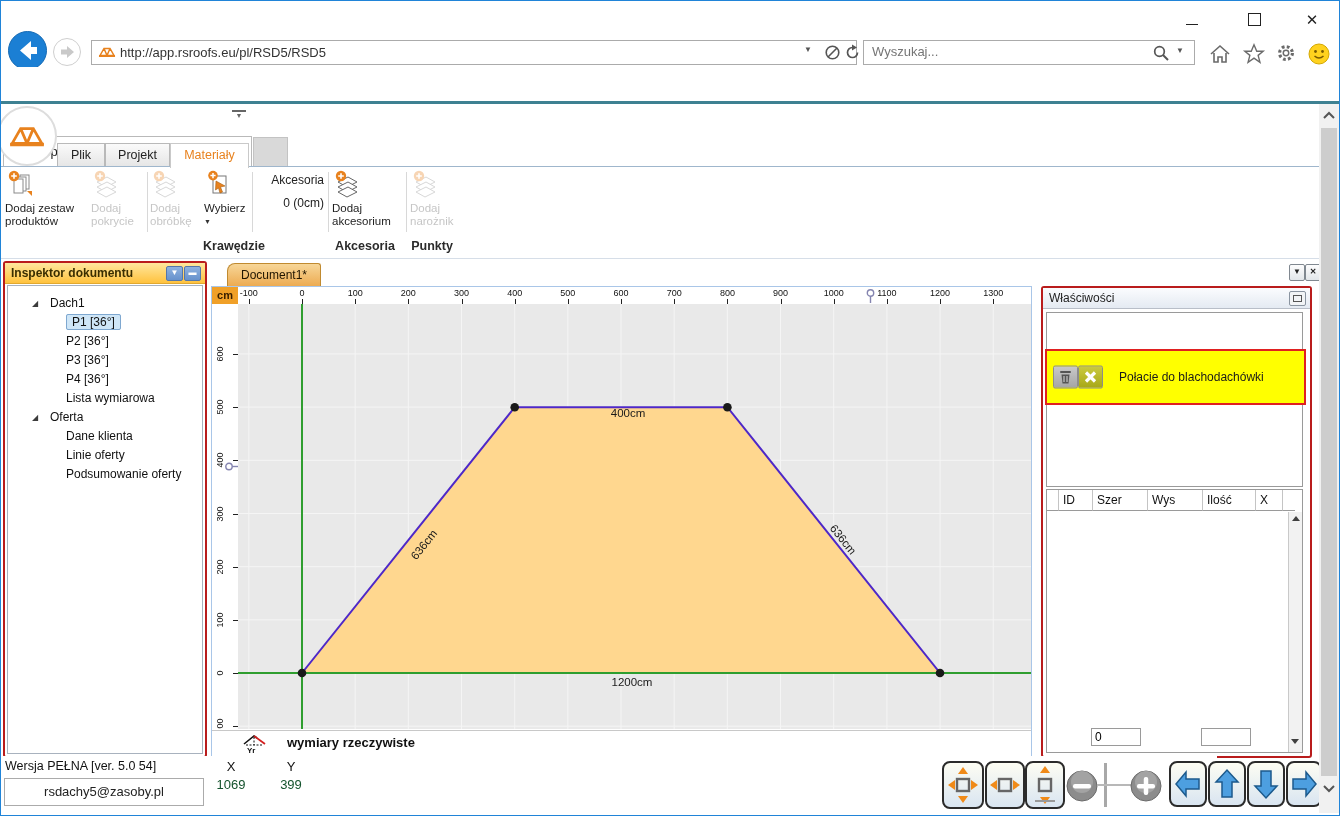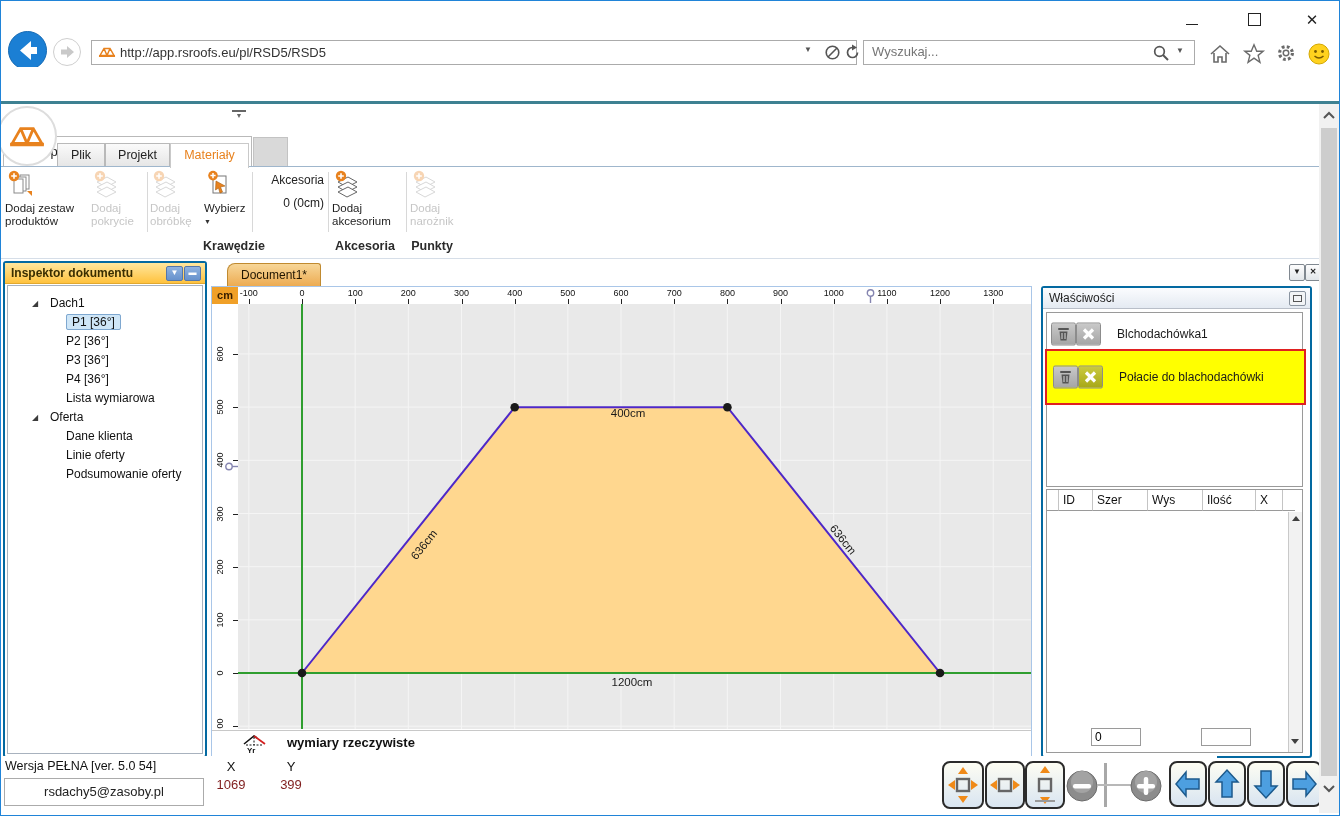--- a/index.html
+++ b/index.html
@@ -35,21 +35,21 @@
   .rbtn{position:absolute;top:2px;height:66px;text-align:left;font-size:11.5px;color:#1e1e1e;line-height:13px;cursor:default;}
   .rbtn .ricon{height:32px;margin-top:1px;}
   .rbtn.disabled{color:#C6C6C6;}
   .rbtn.disabled svg{opacity:.33;}
   .rsep{position:absolute;top:5px;width:1px;height:60px;background:#D8D8D8;}
   .zazblock{position:absolute;top:6px;width:68px;text-align:right;font-size:12px;color:#222;}
   .zazblock div{margin-bottom:9px;}
   .rgroups{position:absolute;left:0;top:72px;width:100%;height:18px;font-weight:bold;font-size:12.5px;color:#2b2b2b;}
   .rgroups span{position:absolute;text-align:center;}
   
-  .panel{border:2px solid #0369a1;border-radius:3px;background:#fff;}
+  .panel{border:2px solid #b91c1c;border-radius:3px;background:#fff;}
   .inspector{left:2px;top:260px;width:200px;height:493px;}
   .insp-head{height:20px;background:linear-gradient(#FFE79E,#FFC23E);border-bottom:1px solid #E0A830;
              font-weight:bold;font-size:12px;color:#3a2e00;line-height:20px;padding-left:6px;position:relative;}
   .insp-btn{position:absolute;top:3px;width:15px;height:13px;border:1px solid #5577AA;border-radius:2px;
             background:linear-gradient(#8FB2E0,#6792CC);color:#fff;font-size:8px;line-height:12px;text-align:center;}
   .insp-body{position:absolute;left:2px;top:22px;right:2px;bottom:2px;background:#fff;border:1px solid #A8B2BE;overflow:hidden;}
   .trow{position:relative;height:19px;line-height:19px;font-size:12px;color:#111;white-space:nowrap;}
   .trow.l0{padding-left:42px;}
   .trow.l1{padding-left:58px;}
   .exp{position:absolute;left:24px;top:0;font-size:8px;color:#3c3c3c;}
@@ -91,21 +91,21 @@
        font-size:12px;color:#111;line-height:21px;padding-left:4px;box-sizing:border-box;background:#fff;}
   .pscroll{position:absolute;right:0;top:22px;bottom:0;width:13px;background:#F2F2F2;border-left:1px solid #C9C9C9;}
   .arrow-up{width:0;height:0;border-left:4px solid transparent;border-right:4px solid transparent;border-bottom:5px solid #404040;margin:4px auto;}
   .arrow-dn{width:0;height:0;border-left:4px solid transparent;border-right:4px solid transparent;border-top:5px solid #404040;margin:4px auto;position:absolute;bottom:4px;left:2px;}
   .pfoot-input{position:absolute;bottom:6px;height:18px;width:50px;border:1px solid #9a9a9a;font-size:12px;padding:0 3px;font-family:"Liberation Sans",sans-serif;}
   
   .statusbar{left:0;top:755px;width:1216px;height:57px;background:#fff;}
   .version{position:absolute;left:4px;top:3px;font-size:12.5px;color:#111;}
   .acctbox{position:absolute;left:3px;top:22px;width:198px;height:26px;border:1px solid #ABABAB;text-align:center;font-size:13px;color:#222;line-height:26px;}
   .coordlab{position:absolute;top:3px;width:36px;text-align:center;font-size:13px;color:#111;}
-  .coordval{position:absolute;top:21px;width:44px;text-align:center;font-size:13px;color:#7f1d1d;}
+  .coordval{position:absolute;top:21px;width:44px;text-align:center;font-size:13px;color:#14532d;}
   .zbtn{position:absolute;top:5px;border:2px solid #2B2B2B;border-radius:8px;background:linear-gradient(#FDFDF3,#D9E5F1);}
   .circlebtn{position:absolute;border-radius:50%;}
   
   .pagescroll{left:1318px;top:103px;width:20px;height:709px;background:#F1F1F1;}
   .thumb{position:absolute;left:2px;top:24px;width:16px;height:648px;background:#CDCDCD;}
   input{box-sizing:border-box;}
 </style>
 </head>
 <body>
 
@@ -438,35 +438,20 @@
   </div>
 
   <div class="abs panel props">
     <div class="props-head">
       <span>Właściwości</span>
       <span class="props-min">
           <i></i>
         </span>
     </div>
     <div class="plist">
-      <div class="pitem" style="top:4px;">
-        <span class="pbtn" style="left:4px;">
-          <svg width="23" height="21" viewBox="0 0 23 21">
-              <rect x="6" y="4.5" width="11" height="2" rx="1" fill="#555"></rect>
-              <path d="M7.5 8 h8 l-1 9 h-6 z" fill="#555"></path>
-              <path d="M10 9.5 v6 M13 9.5 v6" stroke="#ddd" stroke-width="1"></path>
-            </svg>
-        </span>
-        <span class="pbtn" style="left:29px;">
-          <svg width="23" height="21" viewBox="0 0 23 21">
-              <path d="M7 6 L16 15 M16 6 L7 15" stroke="#fefefe" stroke-width="3.2"></path>
-            </svg>
-        </span>
-        <span class="plabel">Blchodachówka1</span>
-      </div>
       <div class="pitem hl" style="top:36px;">
         <span class="pbtn" style="left:6px;">
           <svg width="23" height="21" viewBox="0 0 23 21">
               <rect x="6" y="4.5" width="11" height="2" rx="1" fill="#555"></rect>
               <path d="M7.5 8 h8 l-1 9 h-6 z" fill="#555"></path>
               <path d="M10 9.5 v6 M13 9.5 v6" stroke="#ddd" stroke-width="1"></path>
             </svg>
         </span>
         <span class="pbtn ybtn" style="left:31px;">
           <svg width="23" height="21" viewBox="0 0 23 21">

